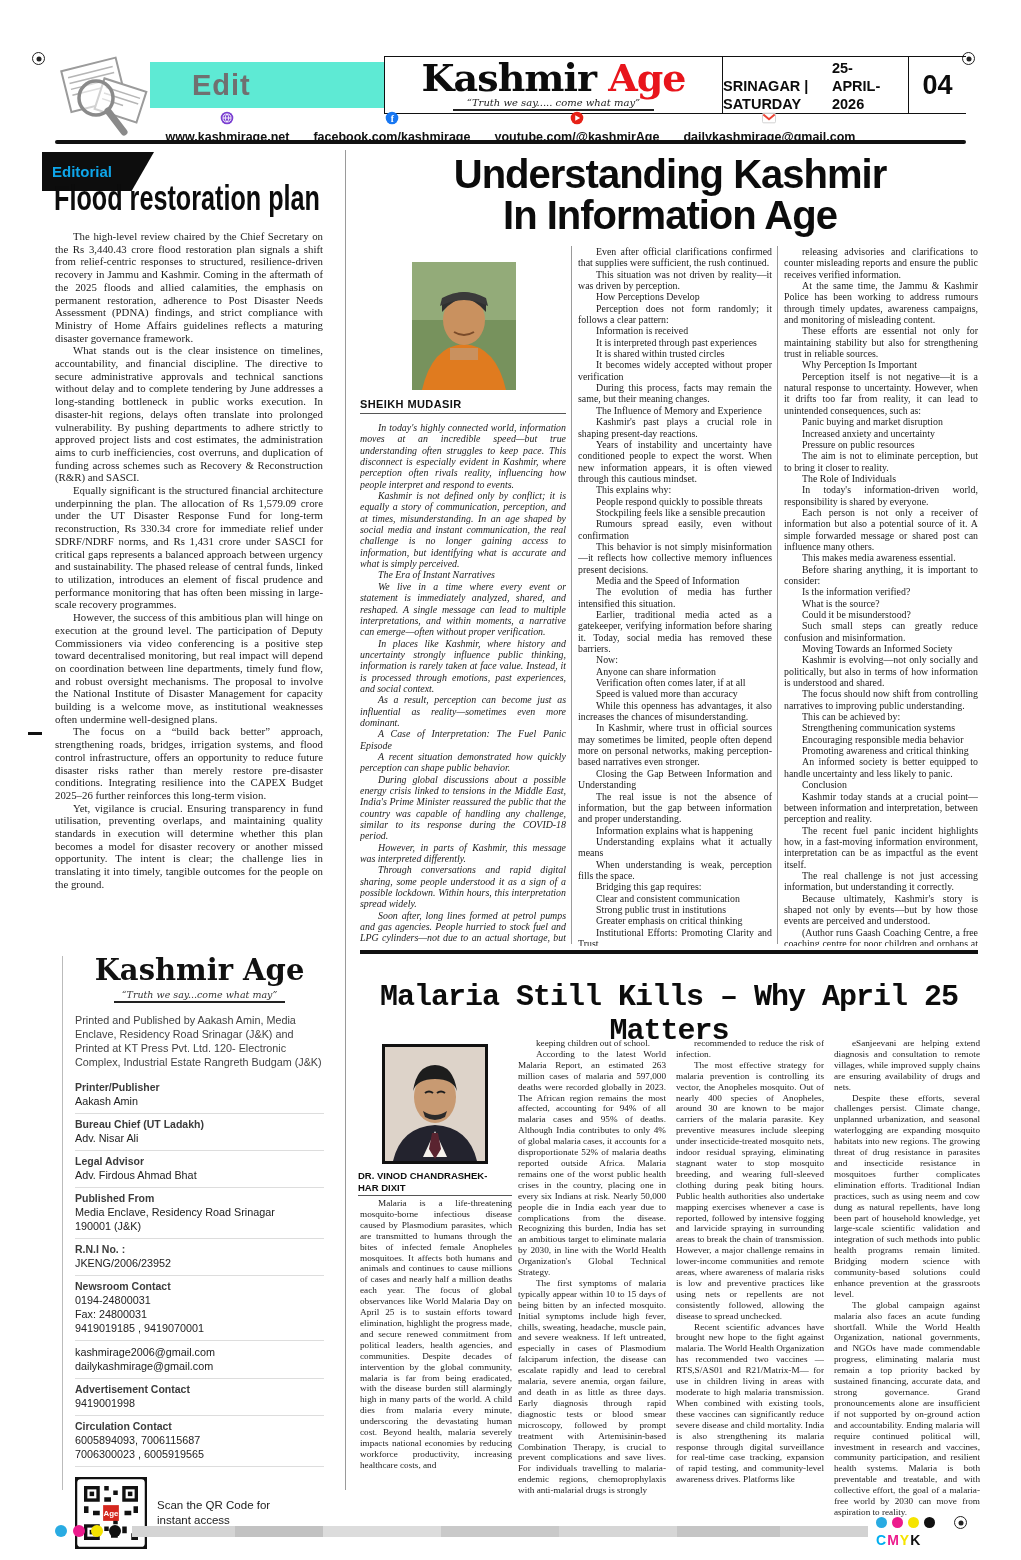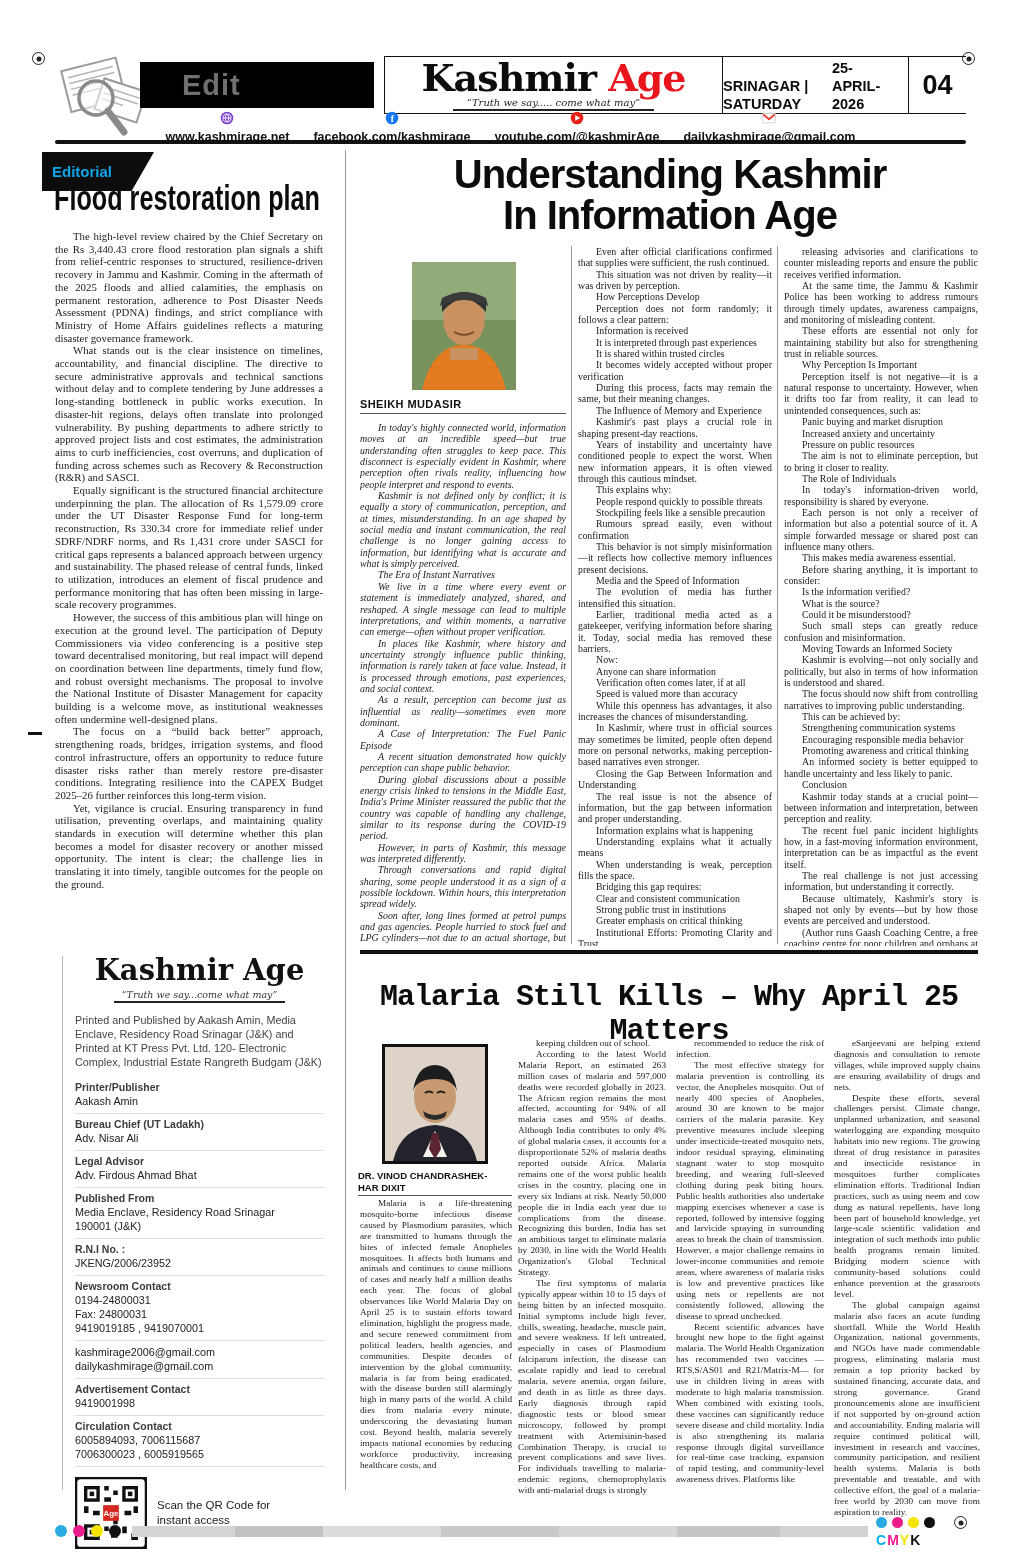--- a/index.html
+++ b/index.html
@@ -22,21 +22,21 @@
   .mast-red { color:#e8151c; }
   .mast-tagline { font-size:10px; font-style:italic; color:#222; margin-top:1px;
       border-bottom:2px solid #222; padding:0 14px 1px 14px; font-family:"DejaVu Serif", serif; }
   .hdr-date { width:186px; border-left:1.5px solid #111; display:flex; flex-direction:row;
       align-items:flex-end; justify-content:center; padding-right:10px;
       font-family:"Liberation Sans", sans-serif; font-weight:bold; font-size:14.5px; line-height:18px; color:#0c0c0c; }
   .hdr-page { flex:1; border-left:1.5px solid #111; display:flex; align-items:center; justify-content:center;
       font-family:"Liberation Sans", sans-serif; font-weight:bold; font-size:27px; color:#0c0c0c; }
 
   .edit-sketch { position:absolute; left:52px; top:54px; width:104px; height:88px; }
-  .edit-box { position:absolute; left:140px; top:62px; width:234px; height:46px; background:#000000;
+  .edit-box { position:absolute; left:150px; top:62px; width:234px; height:46px; background:#5eead4;
       display:flex; align-items:center; padding-left:42px;
       font-family:"Liberation Sans", sans-serif; font-weight:bold; font-size:29px; color:#707070; letter-spacing:1px; }
 
   .contact-bar { position:absolute; left:55px; top:117px; width:911px; height:20px;
       display:flex; align-items:center; justify-content:center; gap:24px;
       font-family:"Liberation Sans", sans-serif; font-weight:bold; font-size:12.5px; color:#111; }
   .contact-item { display:flex; align-items:center; gap:5px;flex-direction:column; }
   .contact-item svg { width:14px; height:14px; display:block; }
   .header-rule { position:absolute; left:55px; top:140px; width:911px; height:4px; background:#111; border-radius:2px; }
 
@@ -311,21 +311,21 @@
 
   <div class="body-col" style="left:360px; top:422px; width:206px; height:524px;font-style:italic;">
       <p>In today's highly connected world, information moves at an incredible speed—but true understanding often struggles to keep pace. This disconnect is especially evident in Kashmir, where perception often rivals reality, influencing how people interpret and respond to events.</p>
       <p>Kashmir is not defined only by conflict; it is equally a story of communication, perception, and at times, misunderstanding. In an age shaped by social media and instant communication, the real challenge is no longer gaining access to information, but identifying what is accurate and what is simply perceived.</p>
       <p>The Era of Instant Narratives</p>
       <p>We live in a time where every event or statement is immediately analyzed, shared, and reshaped. A single message can lead to multiple interpretations, and within moments, a narrative can emerge—often without proper verification.</p>
       <p>In places like Kashmir, where history and uncertainty strongly influence public thinking, information is rarely taken at face value. Instead, it is processed through emotions, past experiences, and social context.</p>
       <p>As a result, perception can become just as influential as reality—sometimes even more dominant.</p>
       <p>A Case of Interpretation: The Fuel Panic Episode</p>
       <p>A recent situation demonstrated how quickly perception can shape public behavior.</p>
-      <p>During global discussions about a possible energy crisis linked to tensions in the Middle East, India's Prime Minister reassured the public that the country was capable of handling any challenge, similar to its response during the COVID-19 period.</p>
+      <p>During global discussions about a possible energy crisis linked to tensions in the Middle East, India's Prime Minister reassured the public that the country was capable of handling any challenge, similar to its response during the COVID-18 period.</p>
       <p>However, in parts of Kashmir, this message was interpreted differently.</p>
       <p>Through conversations and rapid digital sharing, some people understood it as a sign of a possible lockdown. Within hours, this interpretation spread widely.</p>
       <p>Soon after, long lines formed at petrol pumps and gas agencies. People hurried to stock fuel and LPG cylinders—not due to an actual shortage, but because they believed one was coming.</p>
     </div>
   <div class="body-col" style="left:578px; top:246px; width:194px; height:700px;">
       <p>Even after official clarifications confirmed that supplies were sufficient, the rush continued.</p>
       <p>This situation was not driven by reality—it was driven by perception.</p>
       <p>How Perceptions Develop</p>
       <p>Perception does not form randomly; it follows a clear pattern:</p>
       <p>Information is received</p>

